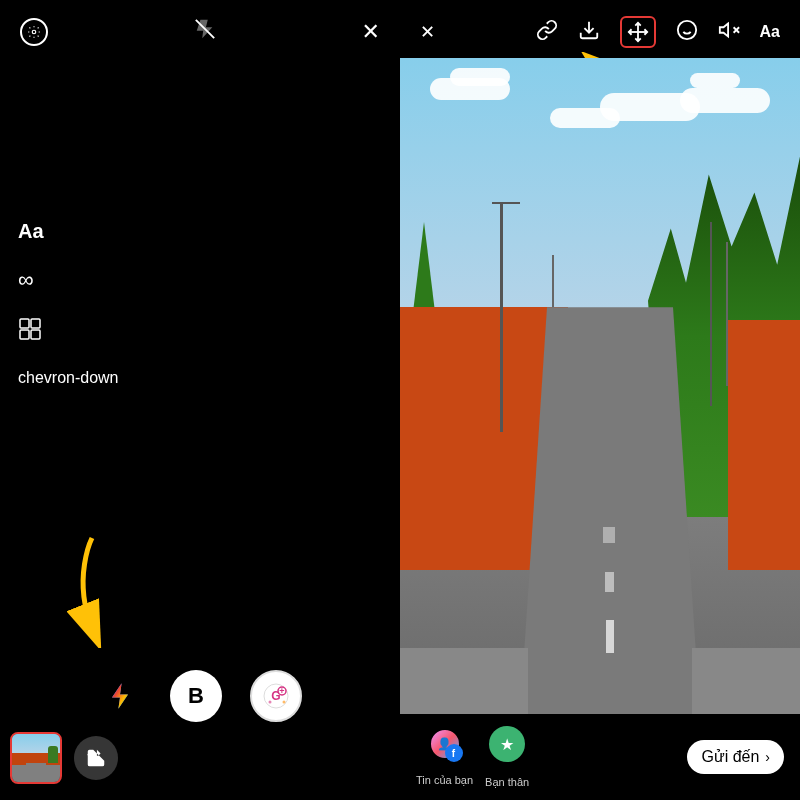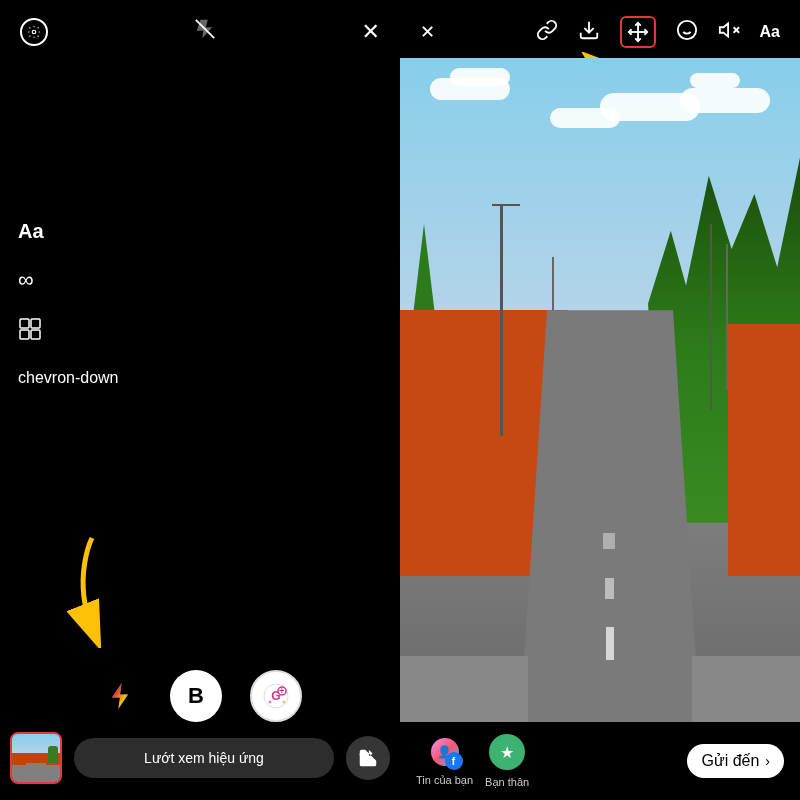--- a/index.html
+++ b/index.html
@@ -251,21 +251,21 @@
 
     .avatar-wrap {
       position: relative;
       display: inline-block;
     }
 
     .share-label {
       color: #ccc;
       font-size: 11px;
       text-align: center;
-      margin-top: 4px;
+      margin-top: 12px;
     }
 
     .share-item {
       display: flex;
       flex-direction: column;
       align-items: center;
       gap: 2px;
     }
 
     .friend-circle {
@@ -418,23 +418,20 @@
       <div class="thumbnail-box">
         <div class="thumbnail-road">
 
           <div style="position:absolute;top:0;left:0;right:0;height:45%;background:linear-gradient(to bottom,#87CEEB,#B8D4E8);"></div>
           <div style="position:absolute;top:40%;left:0;right:0;height:25%;background:#c1440e;"></div>
           <div style="position:absolute;bottom:0;left:30%;right:30%;height:40%;background:#808080;"></div>
           <div style="position:absolute;top:25%;right:5%;width:20%;height:35%;background:#3a7a22;border-radius:3px 3px 0 0;"></div>
         </div>
       </div>
 
-      <div class="effect-button">
-        <span>Lướt xem hiệu ứng</span>
-      </div>
 
       <div class="camera-swap">
         <svg width="22" height="22" viewBox="0 0 24 24" fill="white">
           <path d="M9 3H5a2 2 0 00-2 2v14a2 2 0 002 2h14a2 2 0 002-2v-4M13 3l4 4-4 4M17 7H7"></path>
           <circle cx="12" cy="13" r="3" fill="none" stroke="white" stroke-width="1.5"></circle>
           <path d="M3 9l4-4 4 4" stroke="white" stroke-width="1.5" fill="none"></path>
         </svg>
       </div>
     </div>
   </div>

